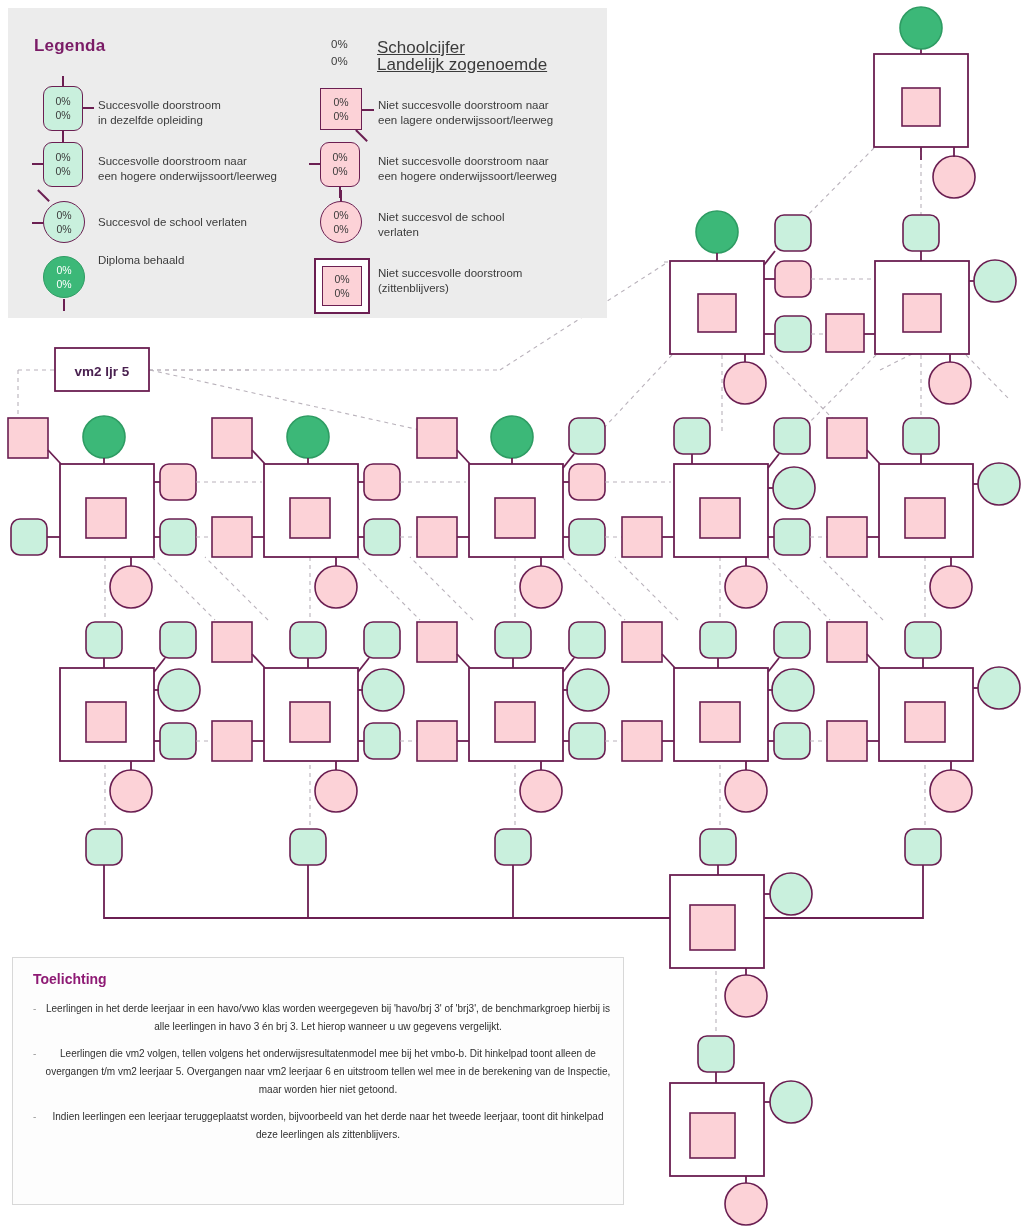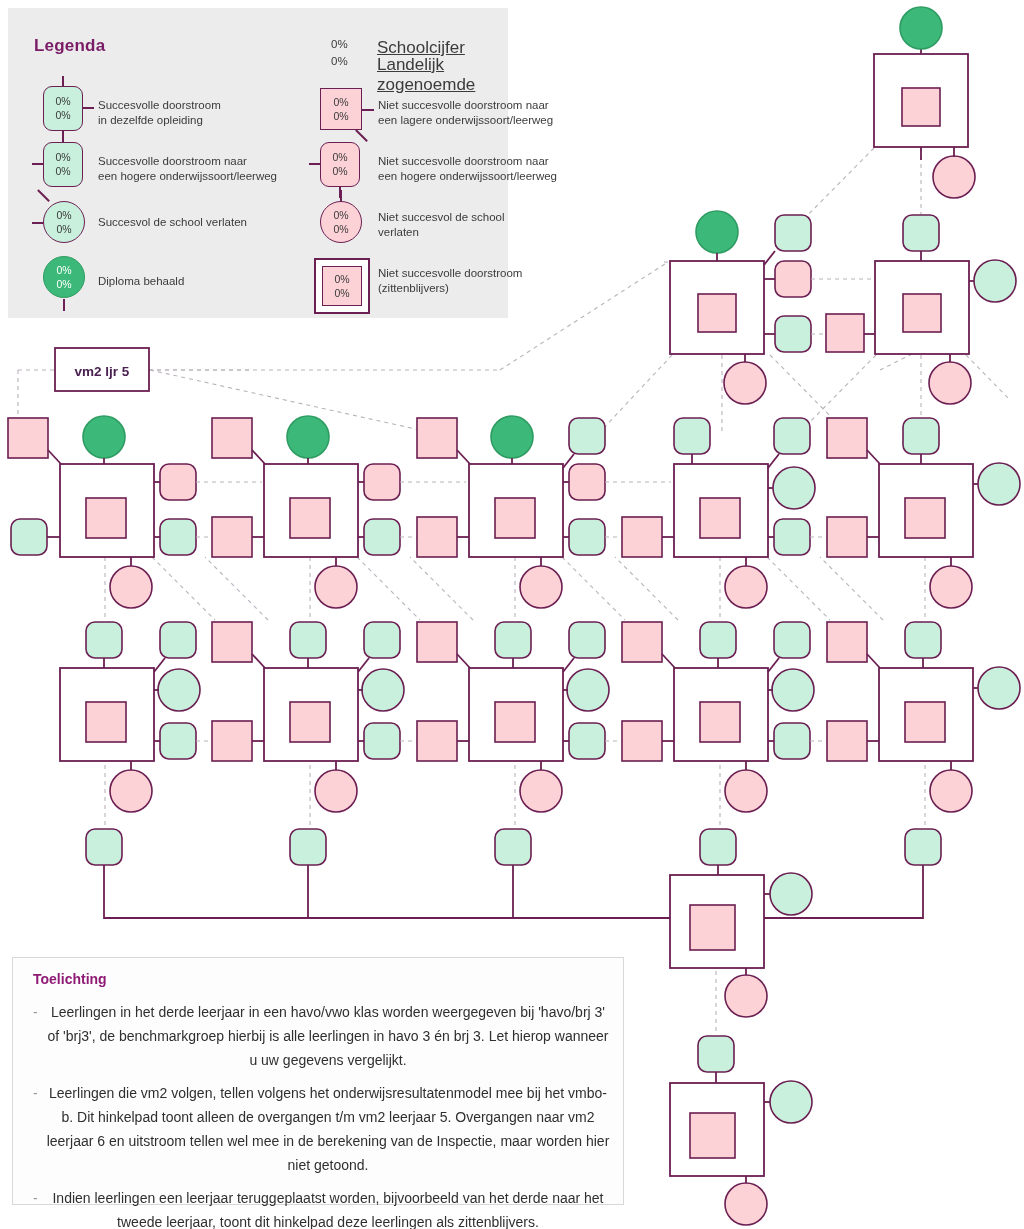--- a/index.html
+++ b/index.html
@@ -6,21 +6,21 @@
   body{
     width:1024px;height:1229px;
     background:#ffffff;
     font-family:"Liberation Sans", sans-serif;
     color:#3b3b3b;
     position:relative;
     overflow:hidden;
   }
   
   #legend{
-    position:absolute;left:8px;top:8px;width:500px;height:310px;
+    position:absolute;left:8px;top:8px;width:599px;height:310px;
     background:#ececec;
   }
   #legend .title{
     position:absolute;left:26px;top:28px;
     font-size:17px;font-weight:bold;color:#7a1b66;letter-spacing:.2px;
   }
   .hdr-pct{position:absolute;left:323px;font-size:11.5px;color:#3b3b3b;}
   .hdr-lbl{position:absolute;left:369px;font-size:17px;color:#3b3b3b;text-decoration:underline;}
 
   .lg-item{position:absolute;}
@@ -54,21 +54,21 @@
   #toelichting h2{
     margin:0;position:absolute;left:20px;top:13px;
     font-size:14px;font-weight:bold;color:#8e1a74;
   }
   #toelichting ul{
     margin:0;padding:0;list-style:none;position:absolute;
     left:20px;top:42px;width:578px;
   }
   #toelichting li{
     position:relative;padding-left:12px;margin-bottom:9px;
-    font-size:14px;line-height:24px;color:#2f2f2f;
+    font-size:10px;line-height:18px;color:#2f2f2f;
   }
   #toelichting li:before{
     content:"-";position:absolute;left:0;top:0;color:#9a9a9a;
   }
 </style>
 </head>
 <body>
 
 <div id="diagram">
 <svg width="1024" height="1229" viewBox="0 0 1024 1229" xmlns="http://www.w3.org/2000/svg">
@@ -461,21 +461,21 @@
     <span>Succesvol de school verlaten</span>
   </div>
 
   <div class="lg-item" style="left:35px;top:248px;">
     <div class="stub" style="left:20px;top:43px;width:1.6px;height:12px;"></div>
     <div class="sh sh-solidgreen cir" style="left:0;top:0;width:42px;height:42px;">
       <div class="pct white" style="top:7px">0%</div>
       <div class="pct white" style="top:21px">0%</div>
     </div>
   </div>
-  <div class="lg-text" style="left:90px;top:266px;">
+  <div class="lg-text" style="left:90px;top:245px;">
     <span>Diploma behaald</span>
   </div>
 
   <div class="lg-item" style="left:312px;top:80px;">
     <div class="stub" style="left:42px;top:21px;width:12px;height:1.6px;"></div>
     <div class="stub" style="left:36px;top:41px;width:16px;height:1.6px;transform:rotate(45deg);transform-origin:left center;"></div>
     <div class="sh sh-pink" style="left:0;top:0;width:42px;height:42px;">
       <div class="pct" style="top:7px">0%</div>
       <div class="pct" style="top:21px">0%</div>
     </div>

